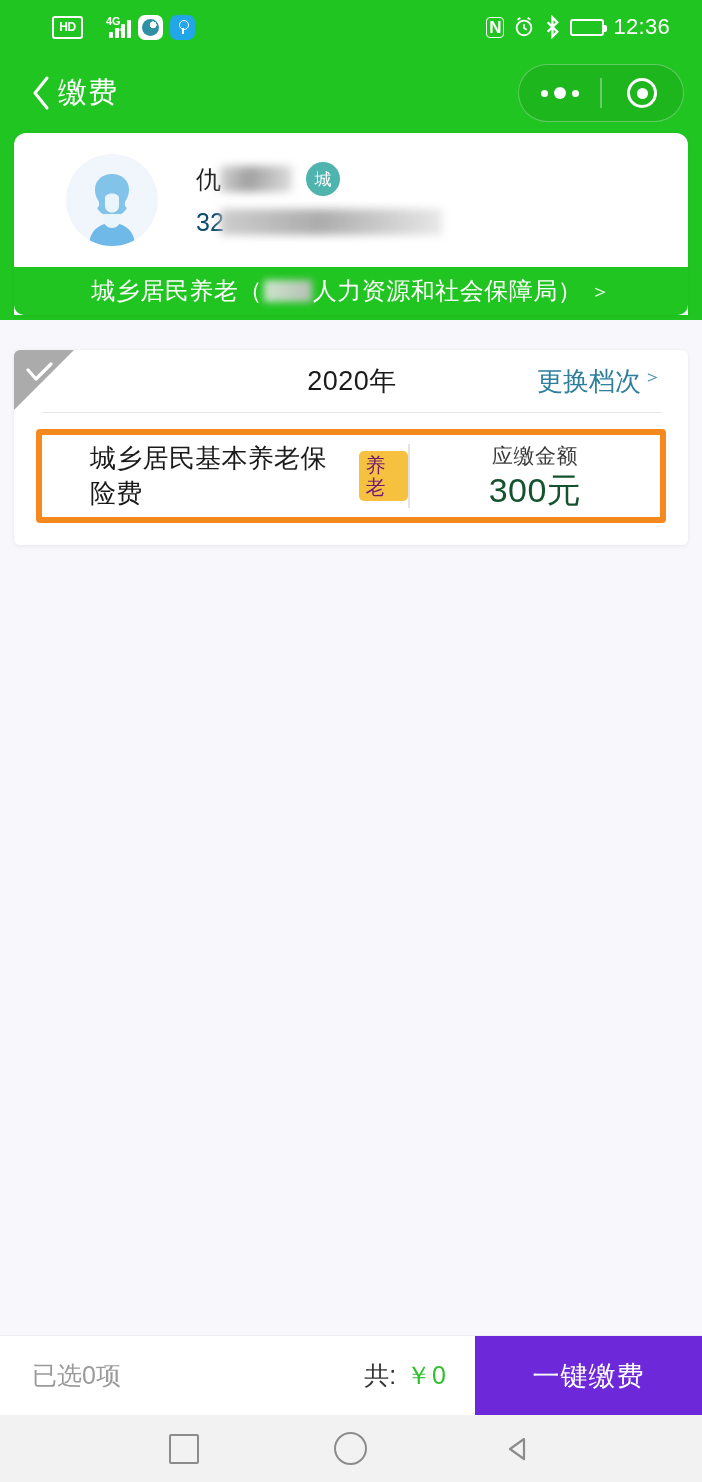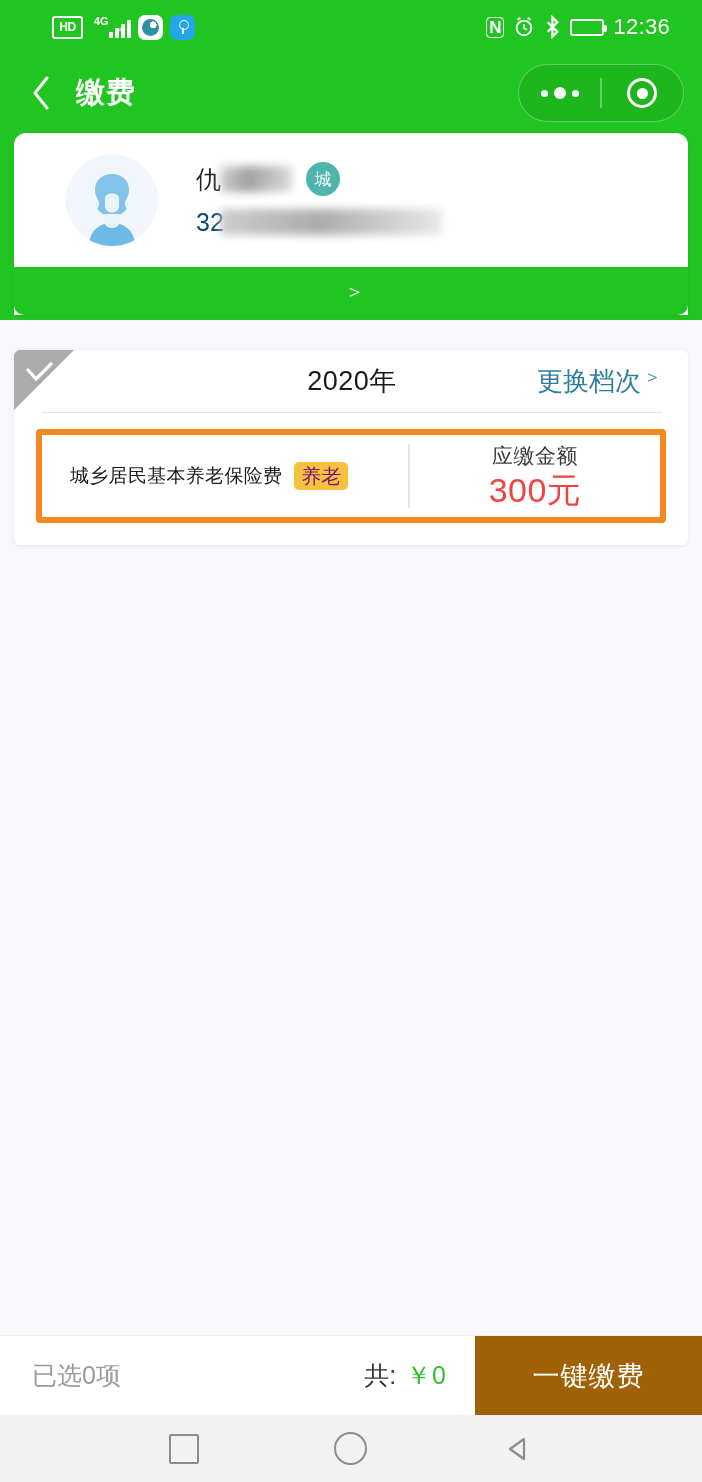--- a/index.html
+++ b/index.html
@@ -78,21 +78,21 @@
     height: 22px;
   }
   .sig-label {
     position: relative;
     width: 17px;
     height: 22px;
   }
   .sig-label .g4 {
     position: absolute;
     top: 0px;
-    left: 4px;
+    left: 16px;
     font-size: 11px;
     font-weight: bold;
     color: #ffffff;
     line-height: 1;
   }
   .sig-label .gplus {
     position: absolute;
     top: 11px;
     left: 0;
     font-size: 8px;
@@ -212,22 +212,21 @@
     height: 34px;
     display: flex;
     align-items: center;
     justify-content: center;
     flex: 0 0 auto;
   }
   .back-chevron svg { display: block; }
   .nav-title {
     color: #ffffff;
     font-size: 29px;
-    font-weight: 700;
-    margin-left: 18px;
+    font-weight: 400;
     letter-spacing: 1px;
   }
   .capsule {
     margin-left: auto;
     width: 166px;
     height: 58px;
     border-radius: 29px;
     background: #1DB61D;
     border: 1.5px solid rgba(255,255,255,0.30);
     display: flex;
@@ -442,23 +441,24 @@
     background: #ffffff;
   }
   .item-left {
     flex: 1;
     display: flex;
     align-items: center;
     padding-left: 28px;
     height: 100%;
   }
   .item-name {
-    font-size: 19px;
+    font-size: 26px;
     color: #1A1A1A;
     letter-spacing: 0.3px;
+    margin-left: 20px;
   }
   .item-tag {
     margin-left: 12px;
     background: #F7C140;
     color: #701a75;
     font-size: 20px;
     border-radius: 5px;
     padding: 3px 7px;
     line-height: 1.1;
   }
@@ -476,21 +476,21 @@
     justify-content: center;
     gap: 2px;
   }
   .amount-label {
     font-size: 21px;
     color: #3A3A3A;
     letter-spacing: 0.5px;
   }
   .amount-value {
     font-size: 34px;
-    color: #ef4444;
+    color: #14532d;
     letter-spacing: 0.5px;
     line-height: 1.1;
   }
 
   
   .bottom-bar {
     position: absolute;
     left: 0;
     bottom: 67px;
     width: 702px;
@@ -518,21 +518,21 @@
     color: #333333;
   }
   .total-amount {
     font-size: 25px;
     color: #2EBF2E;
     letter-spacing: 1px;
   }
   .pay-btn {
     width: 227px;
     height: 80px;
-    background: #a16207;
+    background: #6d28d9;
     color: #ffffff;
     font-size: 27px;
     display: flex;
     align-items: center;
     justify-content: center;
     letter-spacing: 1px;
     flex: 0 0 auto;
   }
 
   
@@ -651,20 +651,25 @@
           <span class="blur-name"></span>
           <span class="city-badge">城</span>
         </div>
         <div class="id-line">
           <span class="id-text">32</span>
           <span class="blur-id"></span>
         </div>
       </div>
     </div>
     <div class="org-bar">
+      <span class="org-text">
+        <span>城乡居民养老（</span>
+        <span class="org-blur"></span>
+        <span>人力资源和社会保障局）</span>
+      </span>
       <span class="org-arrow">＞</span>
     </div>
   </div>
 
   <div class="pay-card">
     <div class="corner-ribbon"></div>
     <svg class="corner-check" width="28" height="22" viewBox="0 0 28 22" fill="none" stroke="#ffffff" stroke-width="3.2" stroke-linecap="round" stroke-linejoin="round">
       <path d="M3 8l8 9L26 2"></path>
     </svg>
 

